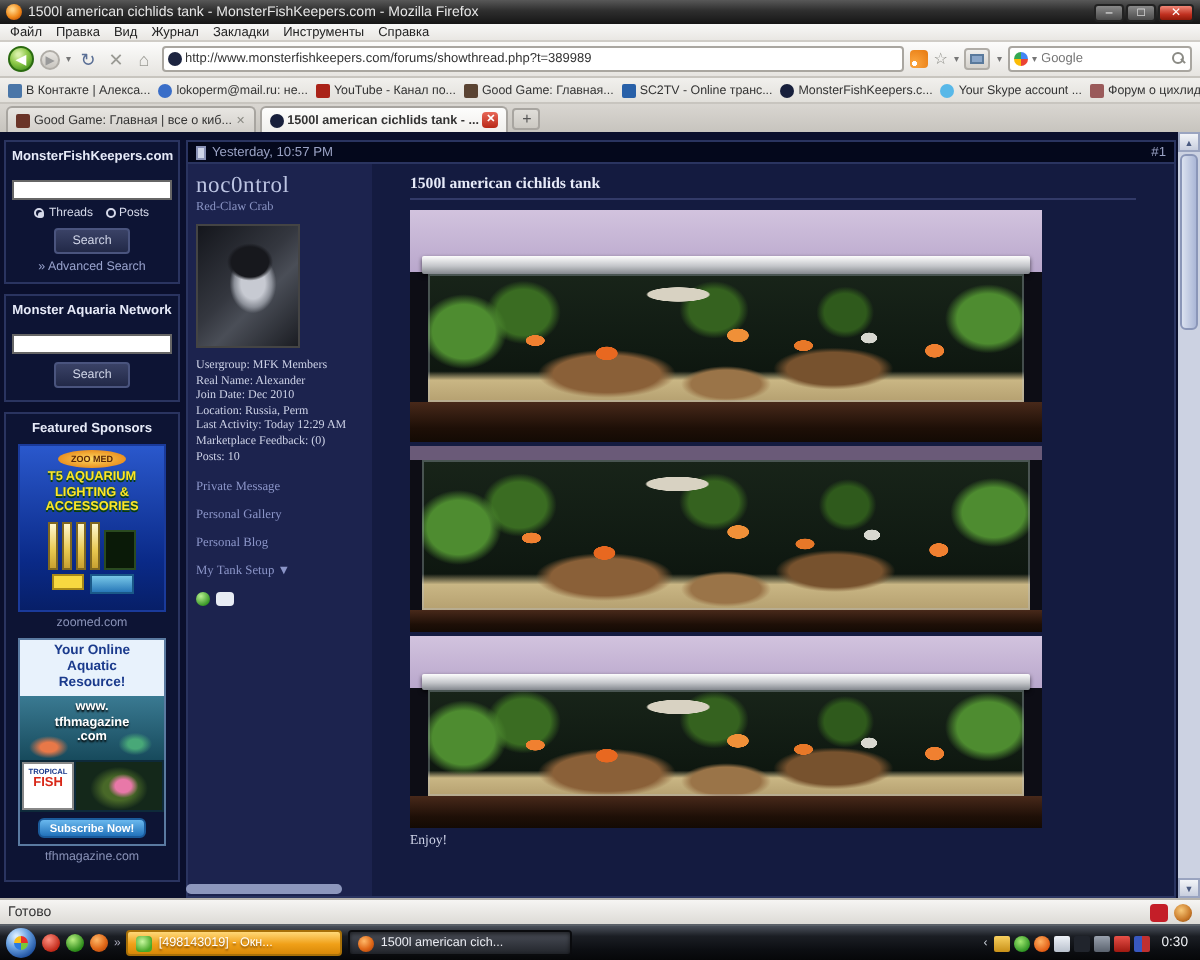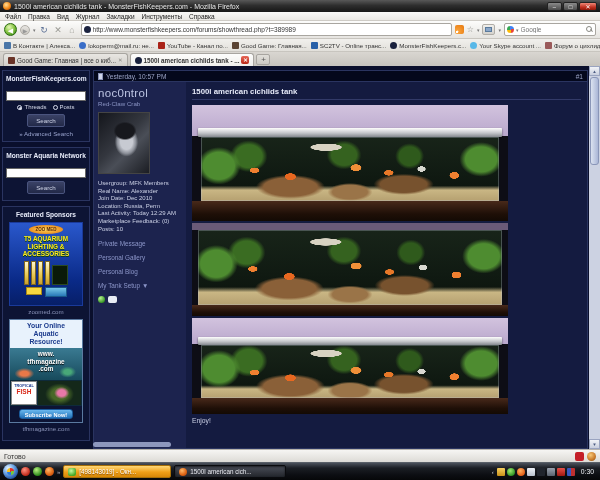--- a/index.html
+++ b/index.html
@@ -131,36 +131,36 @@
     radial-gradient(16px 12px at 50% 55%, #486828 50%, #14281a 90%); }
   .tfh-sub { display:block; margin:3px auto; width:54px; height:10px; border-radius:3px;
     background:linear-gradient(#6ab8ee,#2272ba); border:1px solid #1a5a9a; color:#fff;
     font-size:5.6px; font-weight:bold; text-align:center; line-height:10px; }
 
   .main { flex:1; display:flex; flex-direction:column; min-width:0; position:relative; }
   .post-header { height:12px; background:#04081c; border:1px solid #2a3460; display:flex;
     align-items:center; padding:0 4px; gap:3px; font-size:6.6px; color:#9aa2c4; }
   .post-date-icon { width:5px; height:7px; background:#cfd6ea; border:1px solid #8a93b8; flex:none; }
   .post-num { margin-left:auto; color:#9aa2c4; }
-  .post-body { flex:1; display:flex; border:1px solid #2a3460; border-top:none; min-height:0; }
+  .post-body { flex:1; display:flex; border:1px solid #2a3460; border-top:none; min-height:0;font-family:Liberation Serif, serif; }
   .user-col { width:92px; flex:none; background:#1c234e; padding:5px 4px; overflow:hidden; }
   .u-name { font-size:11.5px; color:#bcc4e2; letter-spacing:0.3px; }
   .u-rank { font-size:6.2px; color:#8a94c4; margin:1px 0 5px; }
   .avatar { width:52px; height:62px; border:1px solid #444; margin-bottom:6px;
     background:radial-gradient(16px 13px at 52% 30%, #17181d 58%, rgba(0,0,0,0) 72%),
       radial-gradient(15px 19px at 55% 48%, #c7cad2 40%, #8b8f98 62%, rgba(0,0,0,0) 78%),
       linear-gradient(135deg,#14161c,#34373f 45%,#4a4e57 62%,#1b1d23); }
   .u-detail { font-size:6px; color:#ccd1e6; line-height:7.6px; white-space:nowrap; }
   .u-link { font-size:6.4px; color:#8b95c8; margin-top:7px; }
   .u-icons { display:flex; gap:3px; margin-top:7px; align-items:center; }
   .u-online { width:7px; height:7px; border-radius:50%;
     background:radial-gradient(circle at 35% 30%, #b8f090, #3a9828 70%, #1a6810); }
   .u-bubble { width:9px; height:7px; background:#e8ecf4; border-radius:2px; }
 
-  .content-col { flex:1; background:#141b40; padding:5px 6px; min-width:0; overflow:hidden; }
+  .content-col { flex:1; background:#141b40; padding:5px 19px; min-width:0; overflow:hidden; }
   .post-title { font-size:7.8px; font-weight:bold; color:#e6eaf8; padding-bottom:3px;
     border-bottom:1px solid #323a68; margin-bottom:5px; }
   .photos { width:316px; }
   .photo { width:316px; position:relative; margin-bottom:2px; background:#0d0d15; overflow:hidden; }
   .p1 { height:116px; } .p2 { height:93px; } .p3 { height:96px; }
   .ph-wall { position:absolute; top:0; left:0; right:0; height:27%;
     background:linear-gradient(#d2c3de,#b9a7cc); }
   .p2 .ph-wall { height:7%; background:#6a5a78; }
   .ph-fixture { position:absolute; top:20%; left:2%; right:2%; height:8%; border-radius:1px;
     background:linear-gradient(#fdfdfd,#c4c6ca 55%,#84888e); box-shadow:0 1px 2px rgba(0,0,0,.65); }

